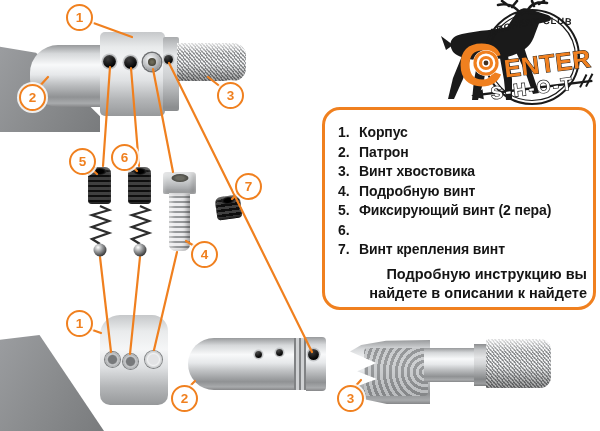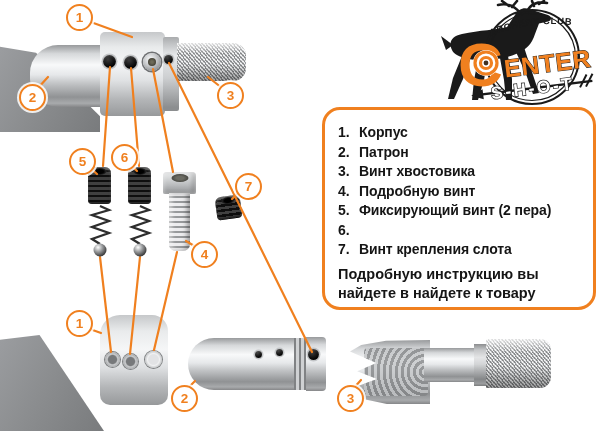--- a/index.html
+++ b/index.html
@@ -44,21 +44,21 @@
       background:#fff;color:var(--accent);font-size:13.5px;font-weight:bold;
       display:flex;align-items:center;justify-content:center;z-index:6;
       box-shadow:0 0 0 2px rgba(255,255,255,.85);}
 
   
   .legend{left:322px;top:107px;width:274px;height:203px;border:3px solid var(--accent);
       border-radius:18px;padding:13px 6px 0 13px;z-index:4;background:#fff;}
   .leg-row{display:flex;line-height:19.5px;font-size:14px;font-weight:bold;color:var(--ink);
       letter-spacing:-0.1px;white-space:nowrap;}
   .leg-num{width:21px;flex:none;}
-  .leg-foot{margin-top:5px;font-size:14.5px;line-height:19px;font-weight:bold;text-align:left;color:var(--ink);}
+  .leg-foot{margin-top:5px;font-size:14.5px;line-height:19px;font-weight:bold;text-align:right;color:var(--ink);}
 
   .overlay{position:absolute;left:0;top:0;z-index:5;pointer-events:none;}
   .logo{position:absolute;left:436px;top:0;z-index:3;}
 </style>
 </head>
 <body>
 
 <div class="stage">
 
   <div class="abs plate" style="left:0;top:44px;width:100px;height:88px;clip-path:polygon(0 3%,36% 10%,100% 82%,100% 100%,0 100%);"></div>
@@ -172,25 +172,25 @@
       </div>
     <div class="leg-row">
         <span class="leg-num">5.</span>
         <span>Фиксирующий винт (2 пера)</span>
       </div>
     <div class="leg-row">
         <span class="leg-num">6.</span>
       </div>
     <div class="leg-row">
         <span class="leg-num">7.</span>
-        <span>Винт крепления слота</span>
+        <span>Винт крепления винт</span>
       </div>
     <div class="leg-foot">
       <div>Подробную инструкцию вы</div>
-      <div>найдете в найдете к товару</div>
+      <div>найдете в описании к найдете</div>
     </div>
   </div>
 
   <svg class="logo" width="163" height="107" viewBox="0 0 163 107">
     <g fill="#1a1a1a">
       <path d="M16,50 C12,42 16,36 26,34 C44,30 60,30 71,27 L79,15 C82,9 88,7 93,9 L112,15 C116,16.5 116,20.5 112,21.5 L103,23.5 L99,34 C96,44 90,50 80,54 C66,60 40,62 28,58 C20,55 17,53 16,50 Z"></path>
       <path d="M17,45 L5,36 L10,50 Z"></path>
       <path d="M26,56 L17,78 L12,99 L18,99 L27,79 L34,60 Z"></path>
       <path d="M42,60 L38,80 L36,100 L42,100 L48,80 L51,61 Z"></path>
       <path d="M64,58 L68,80 L70,100 L76,100 L76,79 L72,56 Z"></path>

